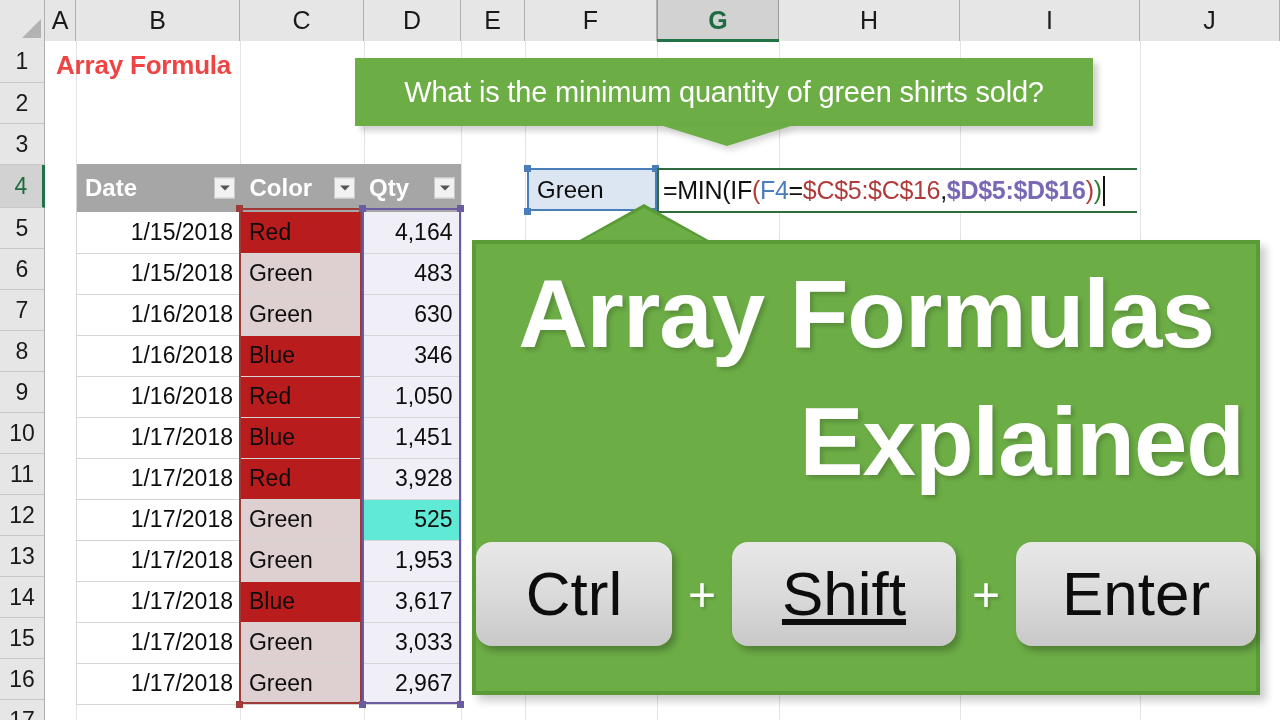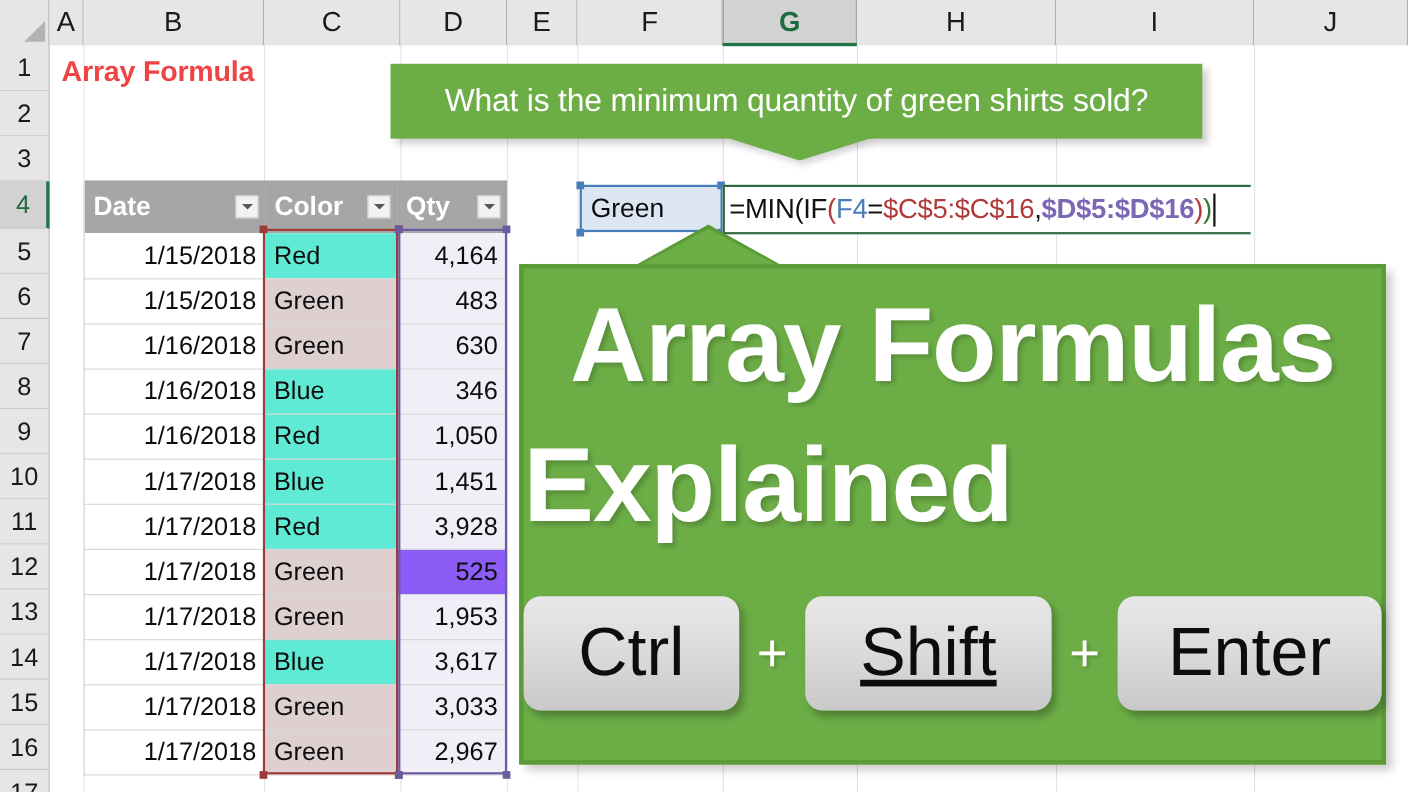--- a/index.html
+++ b/index.html
@@ -93,24 +93,24 @@
   .tbl th .flt i {
     display: block; width: 0; height: 0;
     border-left: 5px solid transparent; border-right: 5px solid transparent;
     border-top: 5px solid #555;
   }
   .tbl td {
     height: 41px; padding: 0 8px; color: #0d0d0d;
     border-bottom: 1px solid #d6d6d6; white-space: nowrap;
   }
   .c-date { width: 165px; text-align: right; background: #ffffff; border-left: 1px solid #d6d6d6; }
-  .c-color { width: 120px; text-align: left; background: #5eead4; }
+  .c-color { width: 120px; text-align: left; background: #b91c1c; }
   .c-color.hl { background: #ded0d0; }
   .c-qty { width: 100px; text-align: right; background: #f0eef7; }
-  .c-qty.minhl { background: #8b5cf6; padding-left: 48px; }
+  .c-qty.minhl { background: #5eead4; padding-left: 48px; }
 
   
   .rng-red {
     position: absolute; left: 239px; top: 208px;
     width: 123px; height: 496px;
     border: 2px solid #9e3b38; pointer-events: none;
   }
   .rng-purple {
     position: absolute; left: 362px; top: 208px;
     width: 99px; height: 496px;
@@ -192,22 +192,22 @@
     border-bottom: 38px solid #5a9b38;
   }
   .banner h1 {
     position: absolute; left: 0; right: 0; top: 22px;
     text-align: center; color: #ffffff;
     font-size: 96px; font-weight: bold; line-height: 1.0;
     letter-spacing: -1px;
     text-shadow: 3px 3px 4px rgba(0,0,0,0.18);
   }
   .banner h2 {
-    position: absolute; left: 0; right: 0; top: 150px;
-    text-align: left; color: #ffffff;
+    position: absolute; left: 0; right: 12px; top: 150px;
+    text-align: right; color: #ffffff;
     font-size: 96px; font-weight: bold; line-height: 1.0;
     letter-spacing: -1px;
     text-shadow: 3px 3px 4px rgba(0,0,0,0.18);
   }
 
   
   .keys {
     position: absolute; left: 0; right: 0; top: 298px;
     display: flex; align-items: center; justify-content: center; gap: 14px;
   }

